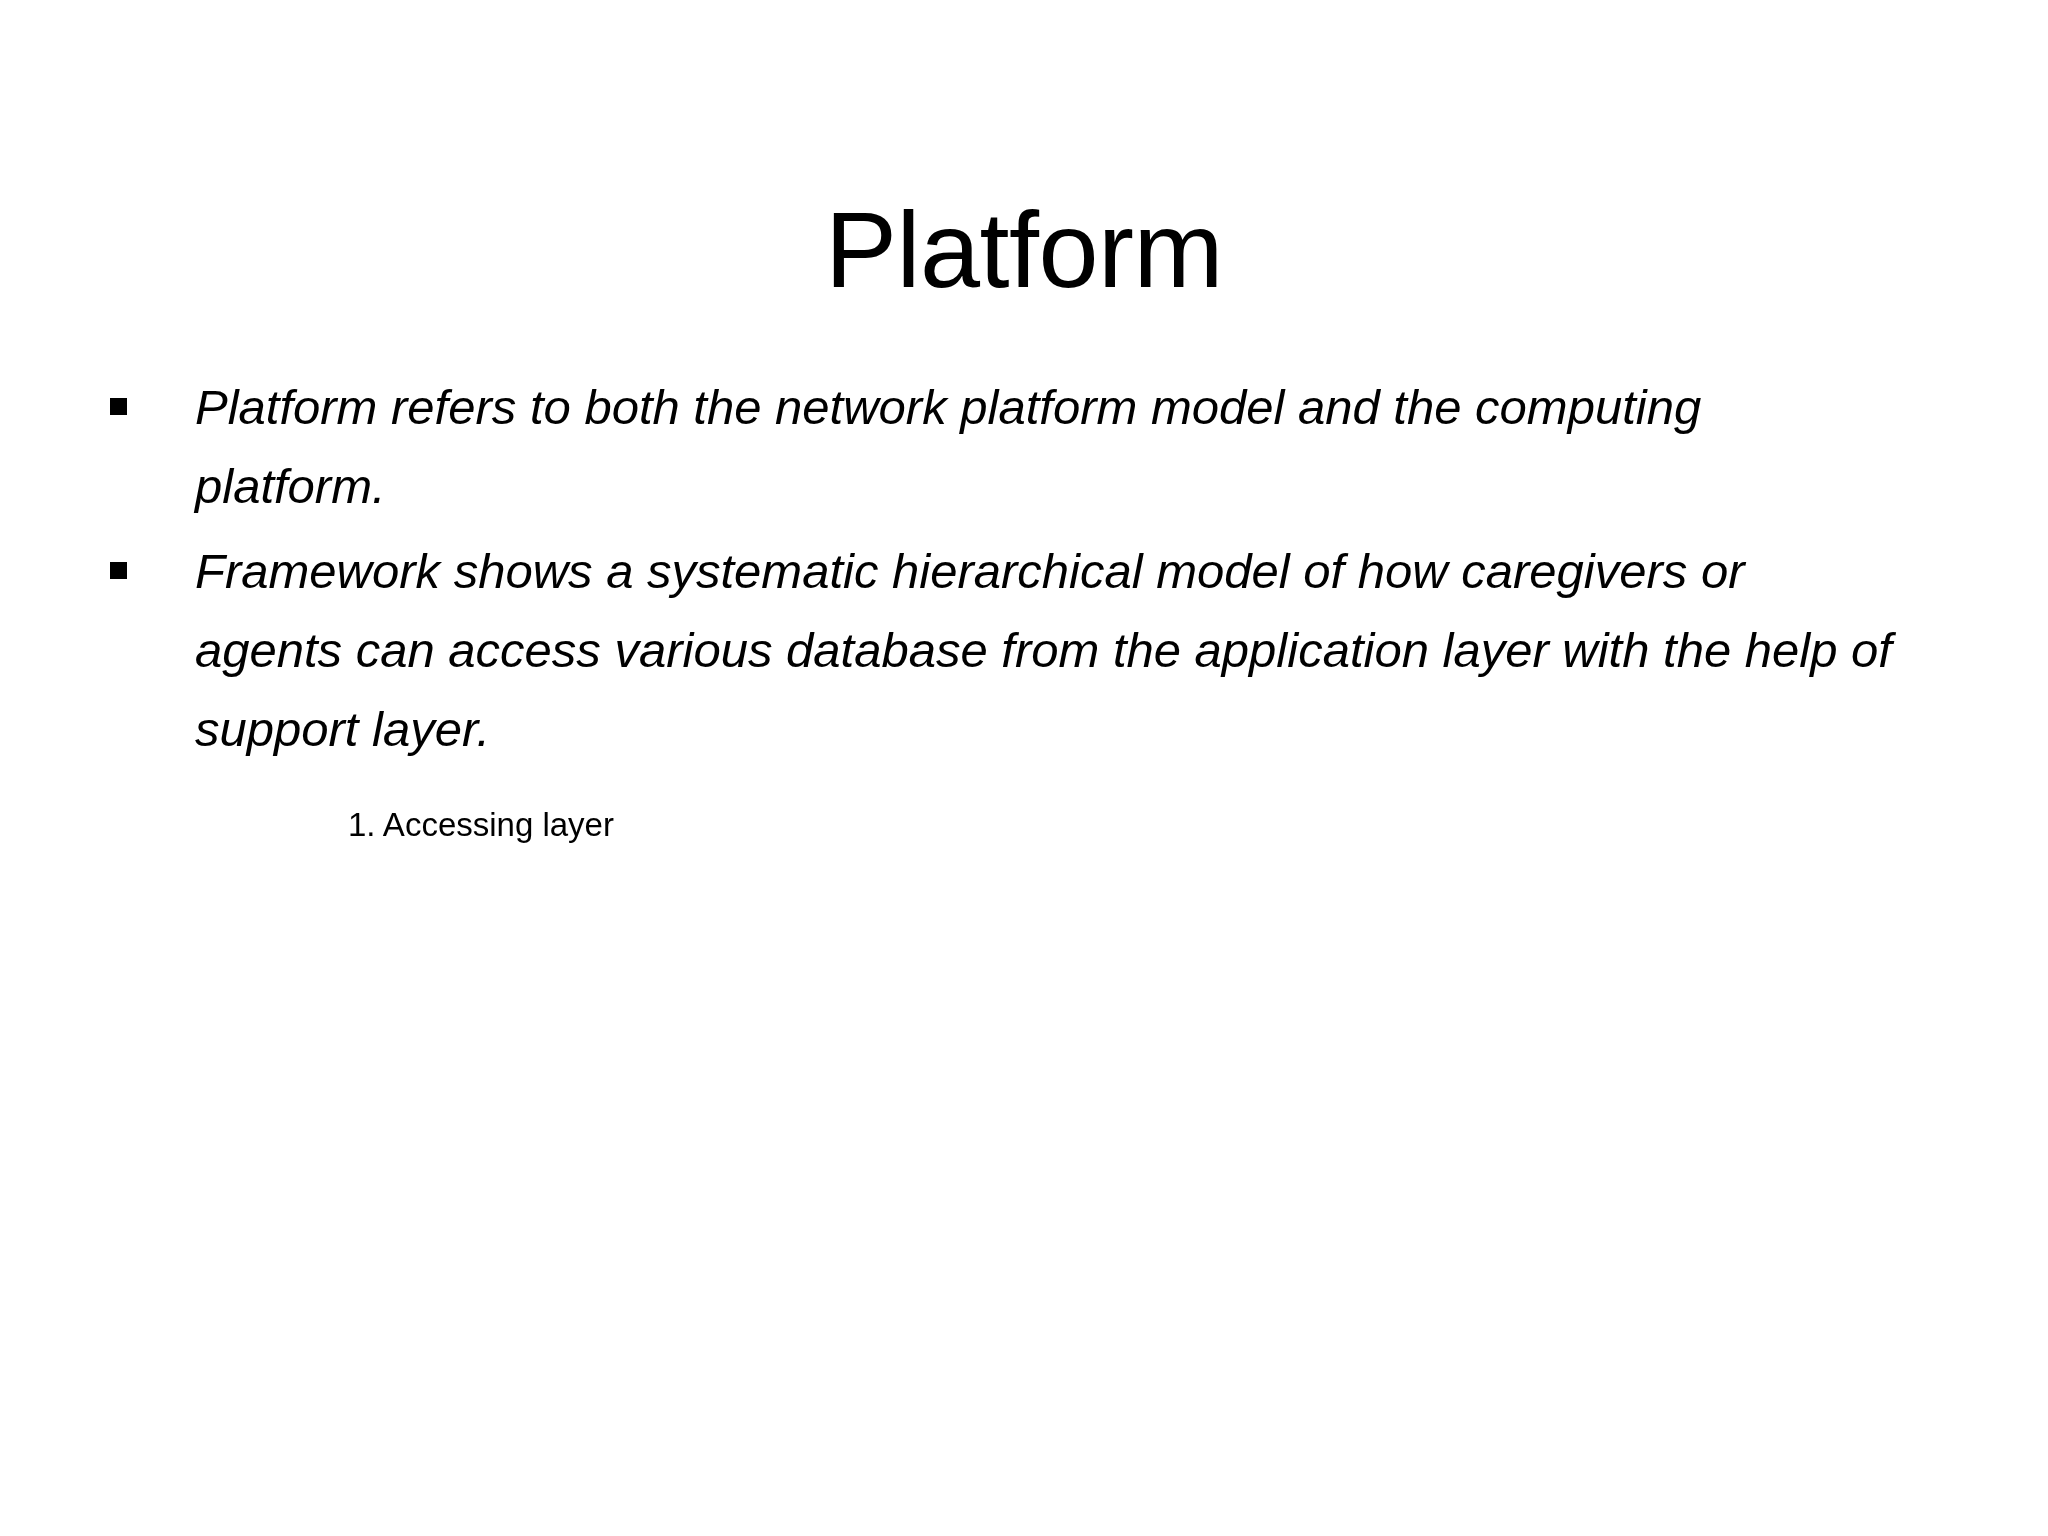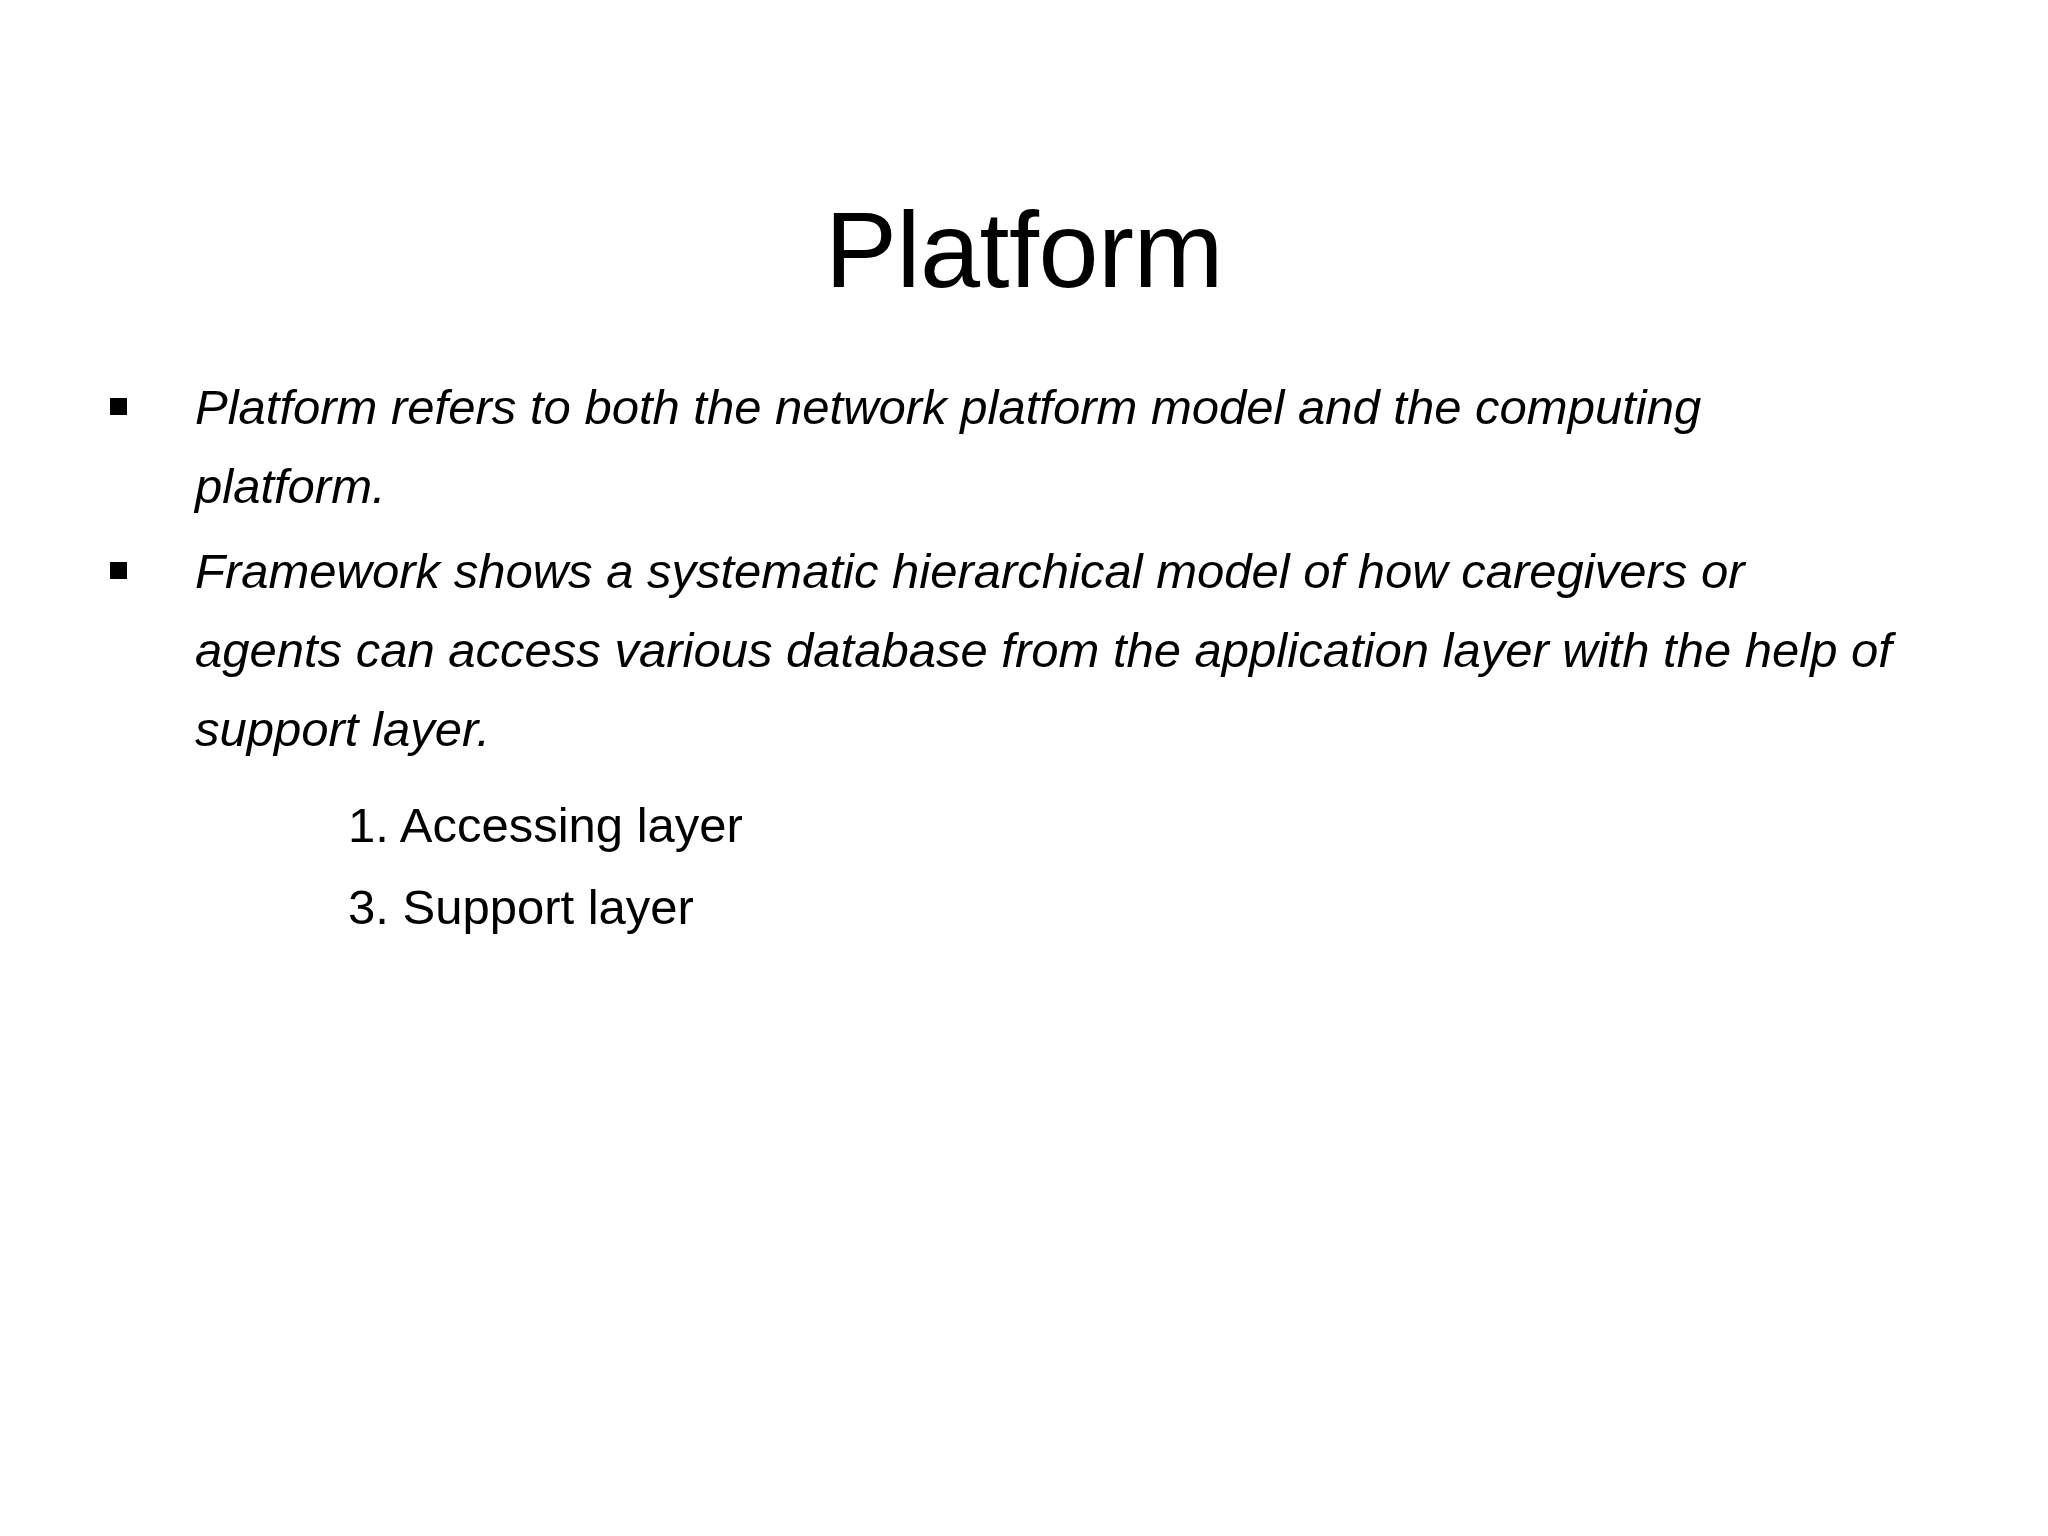--- a/index.html
+++ b/index.html
@@ -76,21 +76,21 @@
   
   .sub-list {
     list-style: none;
     margin: 16px 0 0 0;
     padding: 0;
   }
 
   .sub-item {
     margin: 0 0 2px 0;
     padding-left: 238px;
-    font-size: 49px;
+    font-size: 33px;
     font-weight: 400;
     line-height: 80px;
     color: #000000;
     white-space: nowrap;
   }
 </style>
 </head>
 <body>
 
 <div class="slide">
@@ -105,17 +105,16 @@
     </div>
 
     <div class="bullet-row">
       <span class="bullet-marker"></span>
       <span class="bullet-text">Framework shows  a systematic hierarchical model of how caregivers or agents can access various database from the application layer with the help of support layer.</span>
     </div>
 
 
     <ul class="sub-list">
       <li class="sub-item">1. Accessing layer</li>
-      <li class="sub-item">3. Support layer</li>
     </ul>
 
   </div>
 </div>
 
 </body></html>

